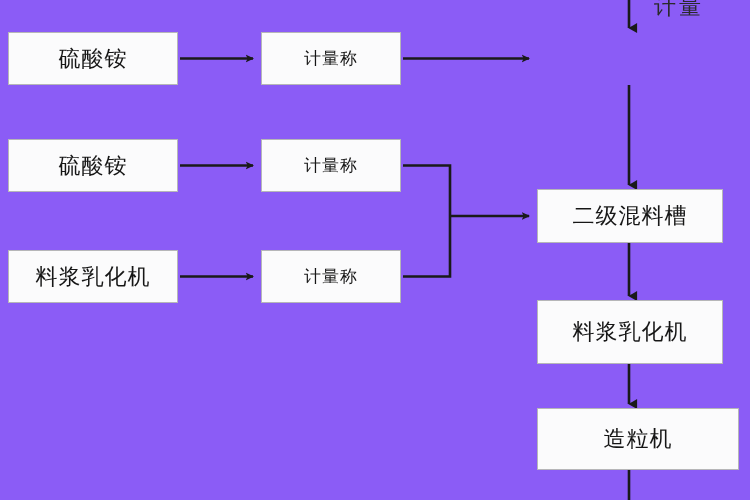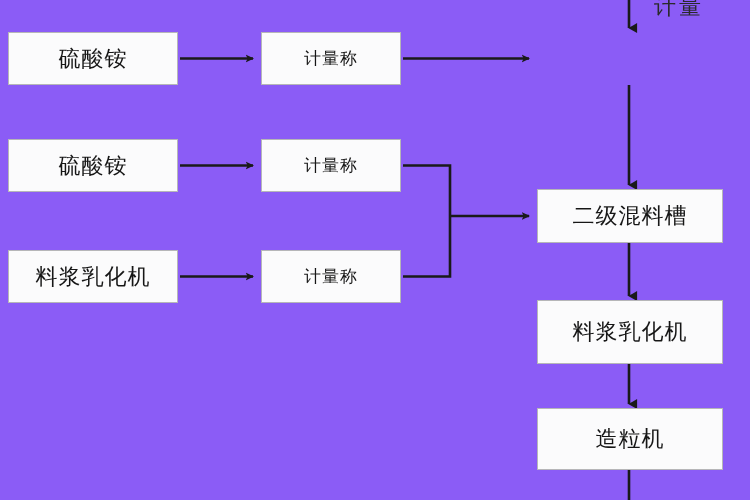--- a/index.html
+++ b/index.html
@@ -133,17 +133,17 @@
   </div>
   <div class="node" style="left: 8px; top: 250px; width: 170px; height: 53px; background: rgb(251, 251, 252); border-color: rgb(182, 182, 184);">
     <span class="node-label" style="color: rgb(22, 22, 22);">料浆乳化机</span>
   </div>
   <div class="node small" style="left: 261px; top: 250px; width: 140px; height: 53px; background: rgb(251, 251, 252); border-color: rgb(182, 182, 184);">
     <span class="node-label" style="color: rgb(22, 22, 22);">计量称</span>
   </div>
   <div class="node" style="left: 537px; top: 300px; width: 186px; height: 64px; background: rgb(251, 251, 252); border-color: rgb(182, 182, 184);">
     <span class="node-label" style="color: rgb(22, 22, 22);">料浆乳化机</span>
   </div>
-  <div class="node" style="left: 537px; top: 408px; width: 186px; height: 62px; background: rgb(251, 251, 252); border-color: rgb(182, 182, 184); justify-content: center;">
+  <div class="node" style="left: 537px; top: 408px; width: 202px; height: 62px; background: rgb(251, 251, 252); border-color: rgb(182, 182, 184); justify-content: center;">
     <span class="node-label" style="color: rgb(22, 22, 22);">造粒机</span>
   </div>
 
 </div>
 
 </body></html>

